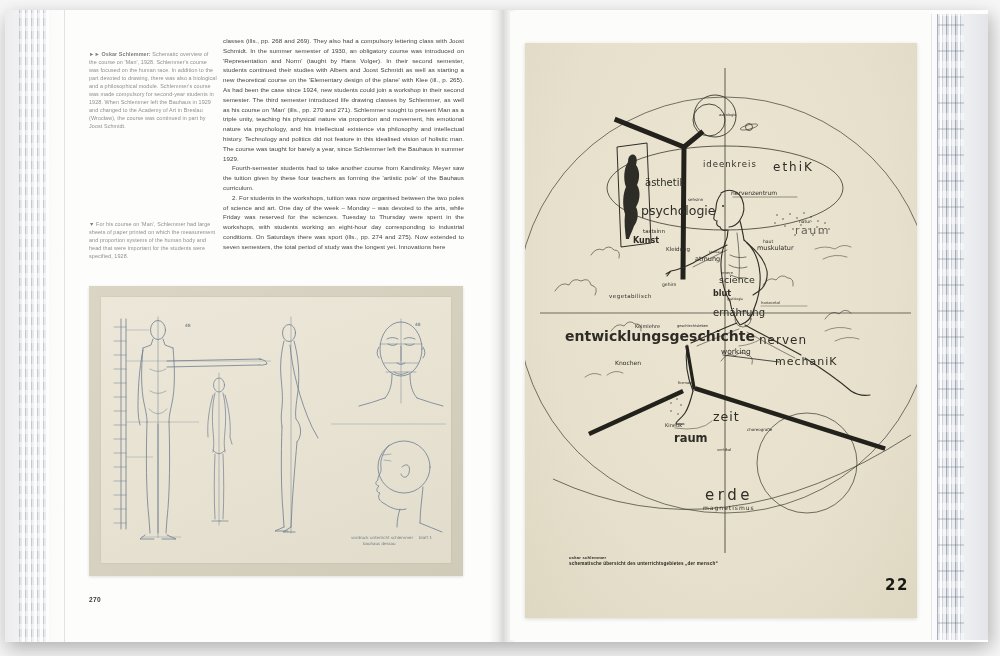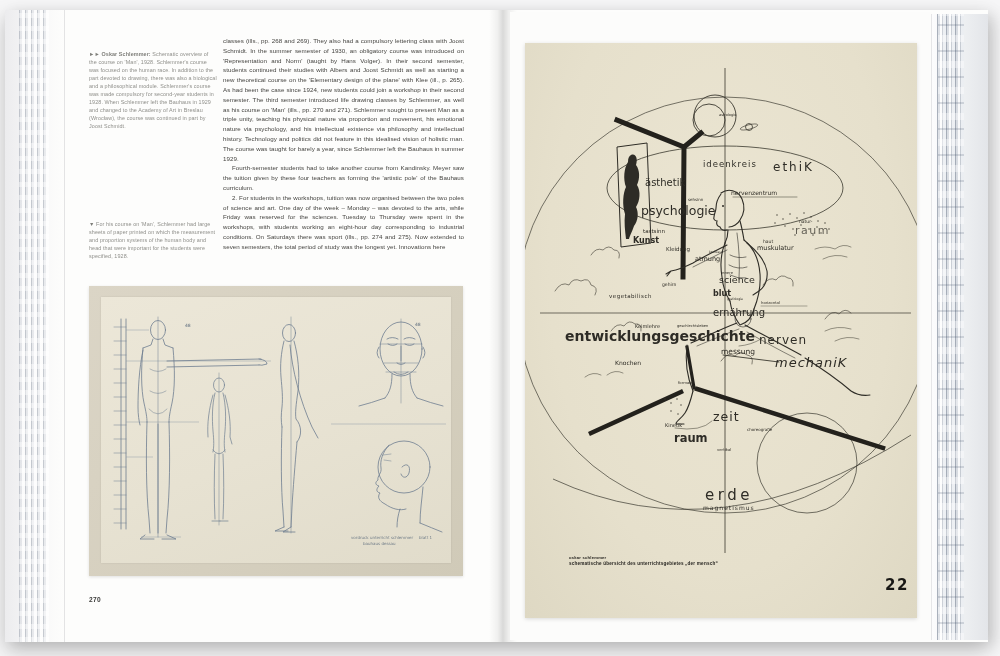--- a/index.html
+++ b/index.html
@@ -291,22 +291,22 @@
         <span class="dlabel" style="left: 194px; top: 232px; font-size: 9.5px;">science</span>
         <span class="dlabel" style="left: 137px; top: 240px; font-size: 4.5px;">gehirn</span>
         <span class="dlabel" style="left: 84px; top: 251px; font-size: 5.5px; letter-spacing: 0.5px;">vegetabilisch</span>
         <span class="dlabel" style="left: 202px; top: 255px; font-size: 3.2px;">grafologie</span>
         <span class="dlabel" style="left: 236px; top: 258px; font-size: 3.8px;">horizontal</span>
         <span class="dlabel" style="left: 188px; top: 265px; font-size: 10px;">ernährung</span>
         <span class="dlabel" style="left: 110px; top: 281px; font-size: 5px;">Keimlehre</span>
         <span class="dlabel" style="left: 152px; top: 282px; font-size: 3.6px;">geschlechtsleben</span>
         <span class="dlabel" style="left: 40px; top: 286px; font-size: 14px; font-weight: bold;">entwicklungsgeschichte</span>
         <span class="dlabel" style="left: 234px; top: 291px; font-size: 12px; letter-spacing: 1px; text-align: center;">nerven</span>
-        <span class="dlabel" style="left: 196px; top: 305px; font-size: 7.5px;">messung</span>
-        <span class="dlabel" style="left: 250px; top: 313px; font-size: 13px; letter-spacing: 1px; font-style: italic;">mechaniK</span>
+        <span class="dlabel" style="left: 196px; top: 305px; font-size: 7.5px;">working</span>
+        <span class="dlabel" style="left: 250px; top: 313px; font-size: 11px; letter-spacing: 1px;">mechaniK</span>
         <span class="dlabel" style="left: 90px; top: 317px; font-size: 6px;">Knochen</span>
         <span class="dlabel" style="left: 153px; top: 338px; font-size: 3.8px;">formaler</span>
         <span class="dlabel b" style="left: 149px; top: 342px; font-size: 11.5px;">raum</span>
         <span class="dlabel" style="left: 140px; top: 380px; font-size: 5px;">Kinetik</span>
         <span class="dlabel" style="left: 188px; top: 368px; font-size: 12.5px; letter-spacing: 1px;">zeit</span>
         <span class="dlabel" style="left: 222px; top: 385px; font-size: 4px;">choreografie</span>
         <span class="dlabel" style="left: 192px; top: 405px; font-size: 3.8px;">vertikal</span>
         <span class="dlabel" style="left: 180px; top: 445px; font-size: 15px; letter-spacing: 3.5px;">erde</span>
         <span class="dlabel" style="left: 178px; top: 462px; font-size: 6px; letter-spacing: 1px;">magnetismus</span>
       </div>

